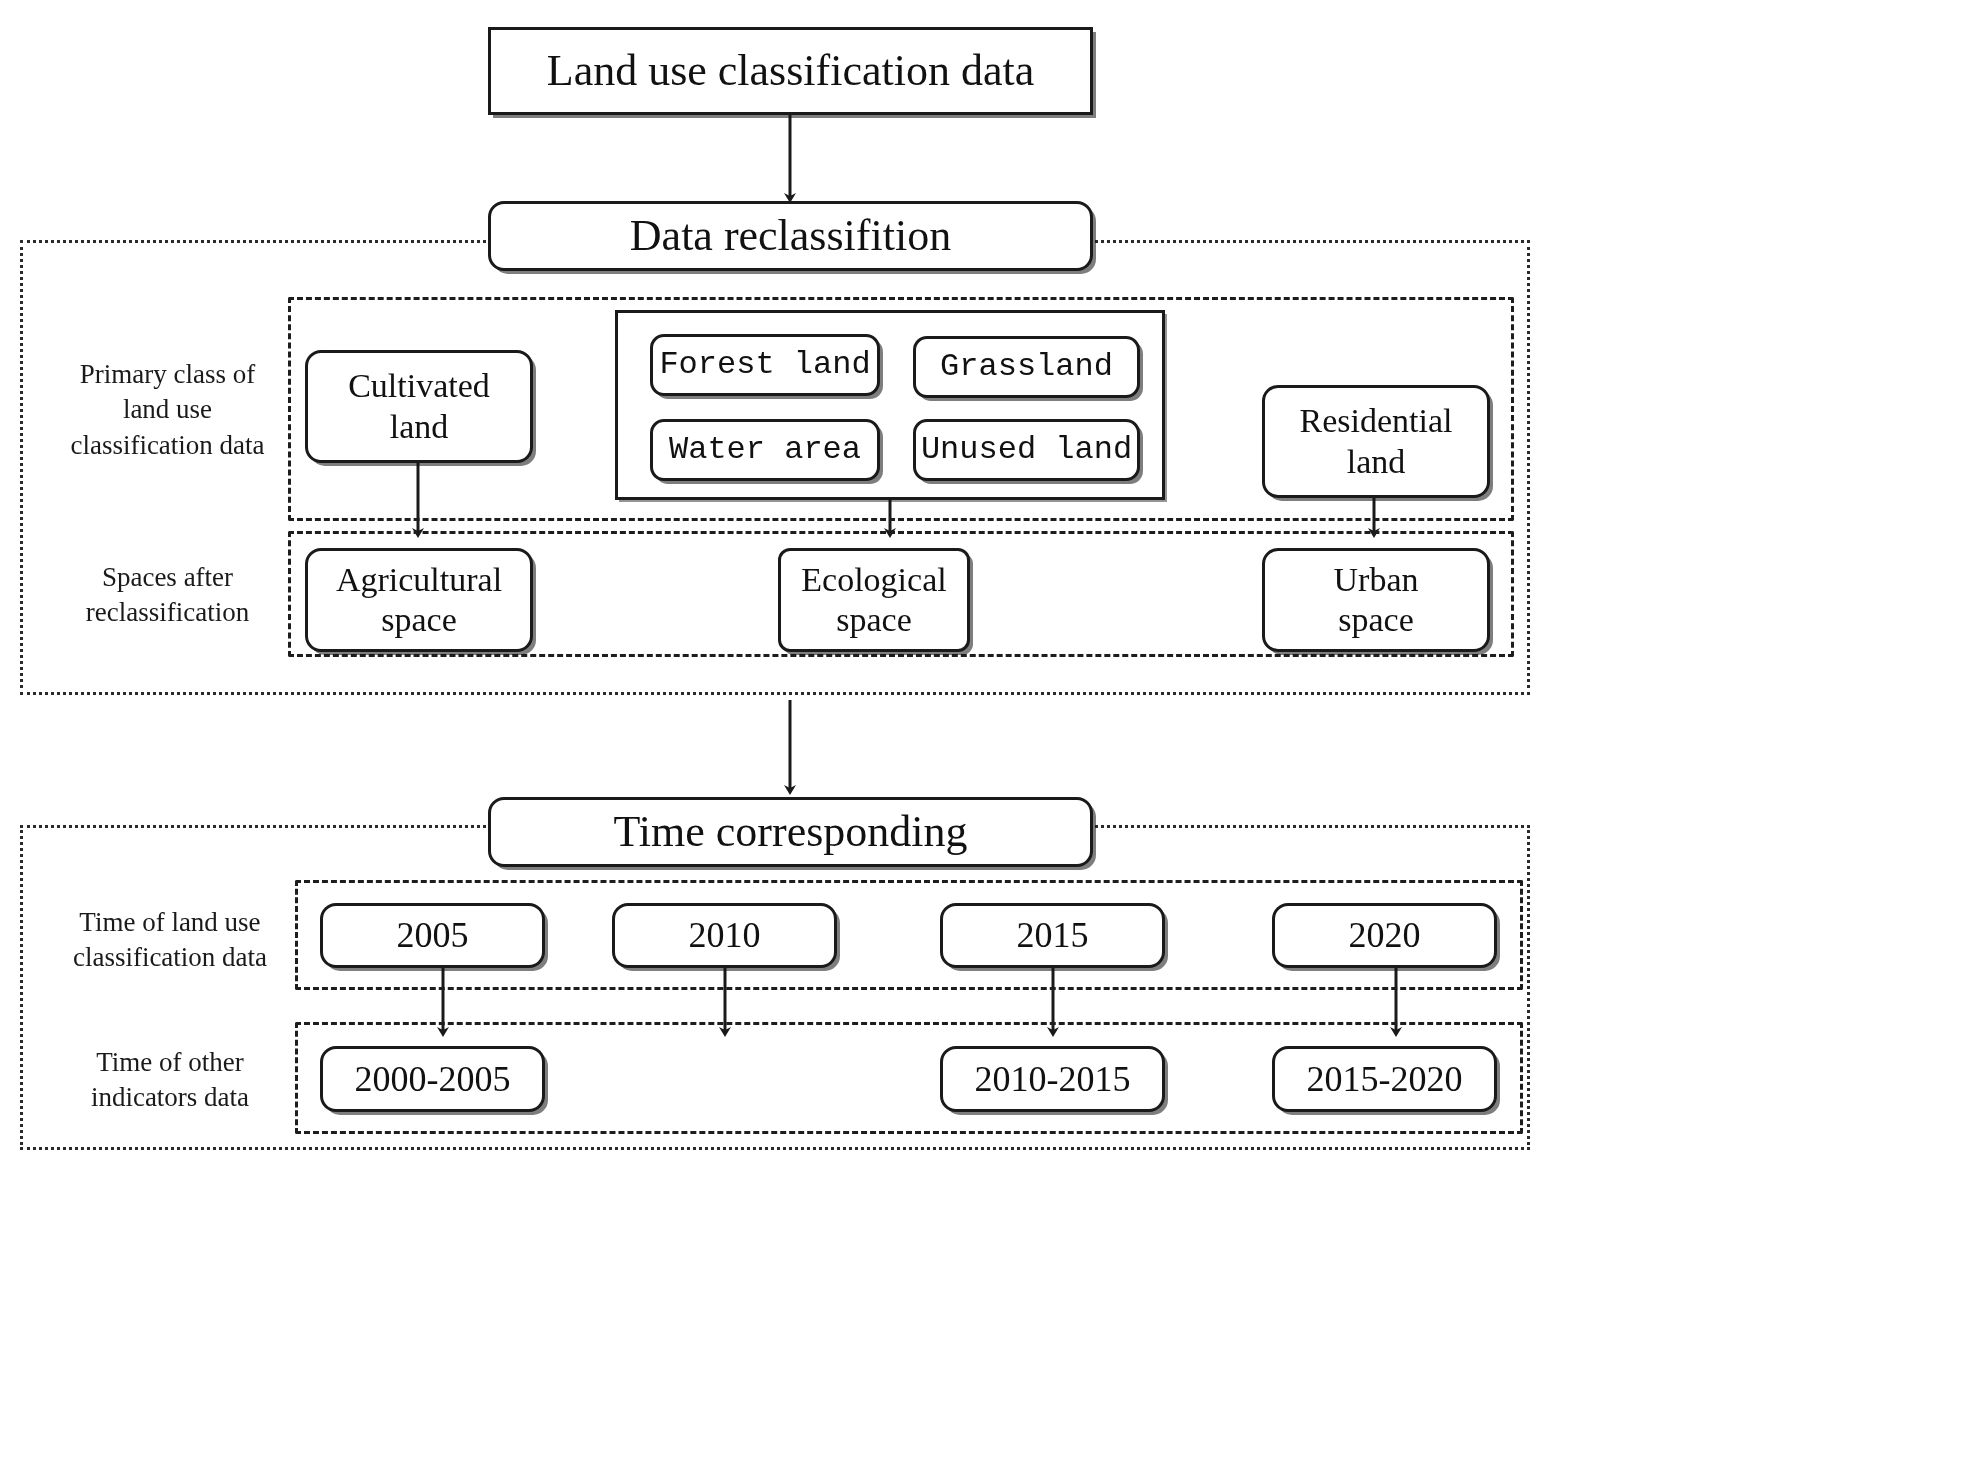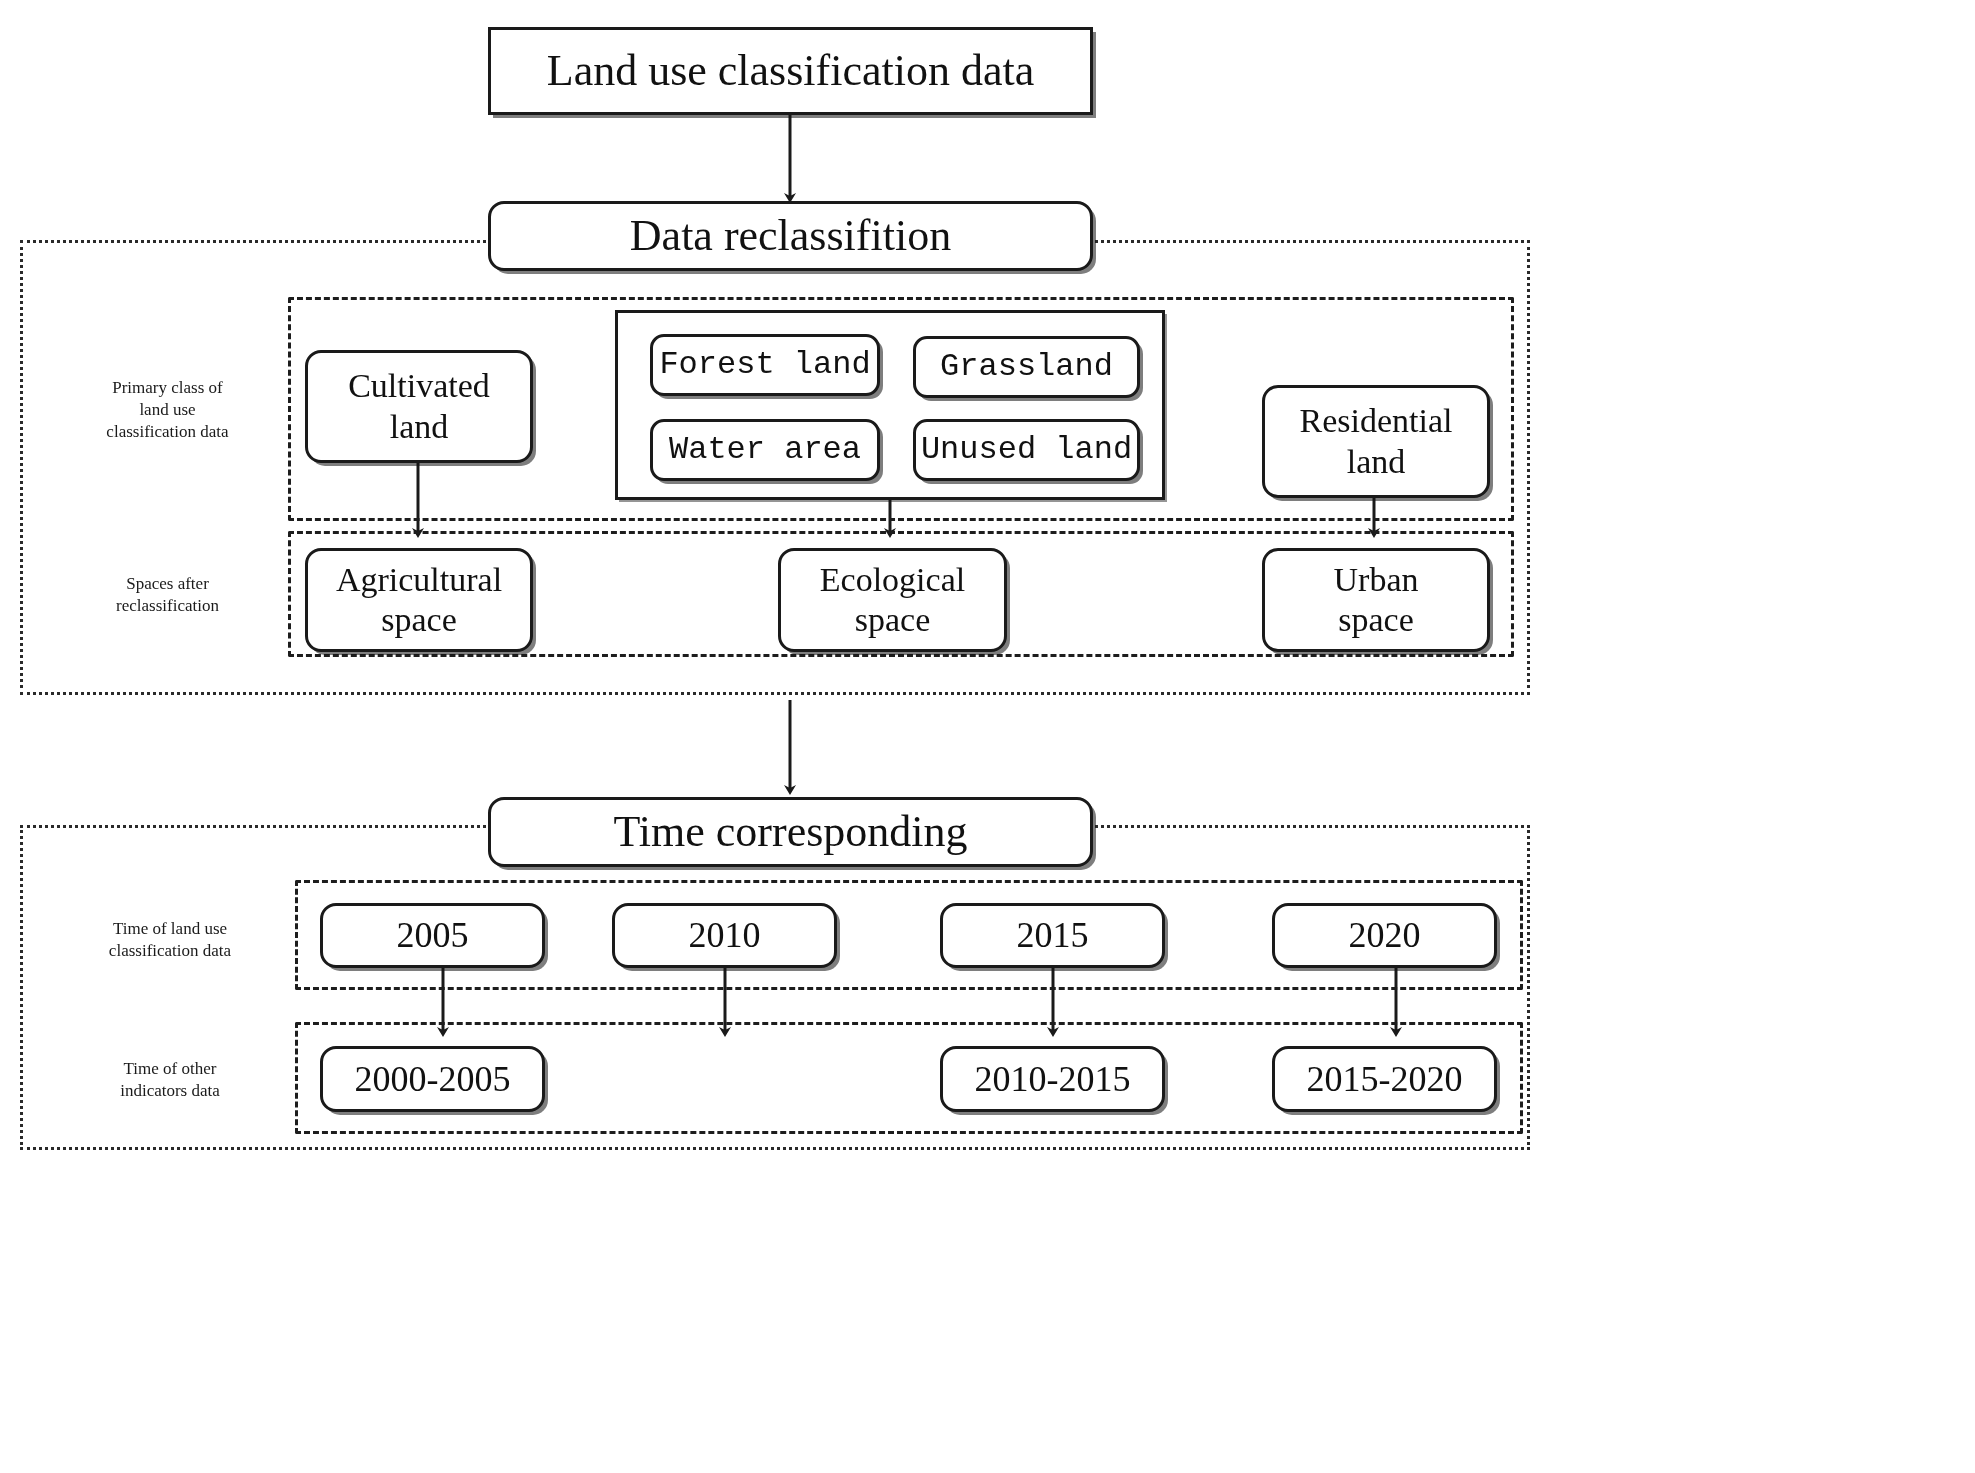--- a/index.html
+++ b/index.html
@@ -52,21 +52,21 @@
 
   
   .arrows{position:absolute;left:0;top:0;width:1975px;height:1473px;pointer-events:none;}
 
   
   .t-title{font-size:44px;}
   .t-big{font-size:44px;}
   .t-box{font-size:34px;}
   .t-box-sm{font-size:32px;}
   .t-year{font-size:36px;}
-  .t-cap{font-size:17px;text-align:center;}
+  .t-cap{font-size:27px;text-align:center;}
 </style>
 </head>
 <body>
 
 <div class="stage">
 
   <svg class="arrows" viewBox="0 0 1975 1473">
     <defs>
       <marker id="ah" markerWidth="16" markerHeight="16" refX="5" refY="6" orient="auto" markerUnits="userSpaceOnUse">
         <path d="M0,0 L10,6 L0,12 L3,6 Z" fill="#1a1a1a"></path>
@@ -156,21 +156,21 @@
     </span>
   </div>
 
   <div class="node round t-box" style="left:305px;top:548px;width:228px;height:104px;">
     <span>
       <span>Agricultural</span><br>
       <span>space</span>
     </span>
   </div>
 
-  <div class="node round t-box" style="left:778px;top:548px;width:229px;height:104px;">
+  <div class="node round t-box" style="left:778px;top:548px;width:192px;height:104px;border-radius:12px;">
     <span>
       <span>Ecological</span><br>
       <span>space</span>
     </span>
   </div>
 
   <div class="node round t-box" style="left:1262px;top:548px;width:228px;height:104px;">
     <span>
       <span>Urban</span><br>
       <span>space</span>

